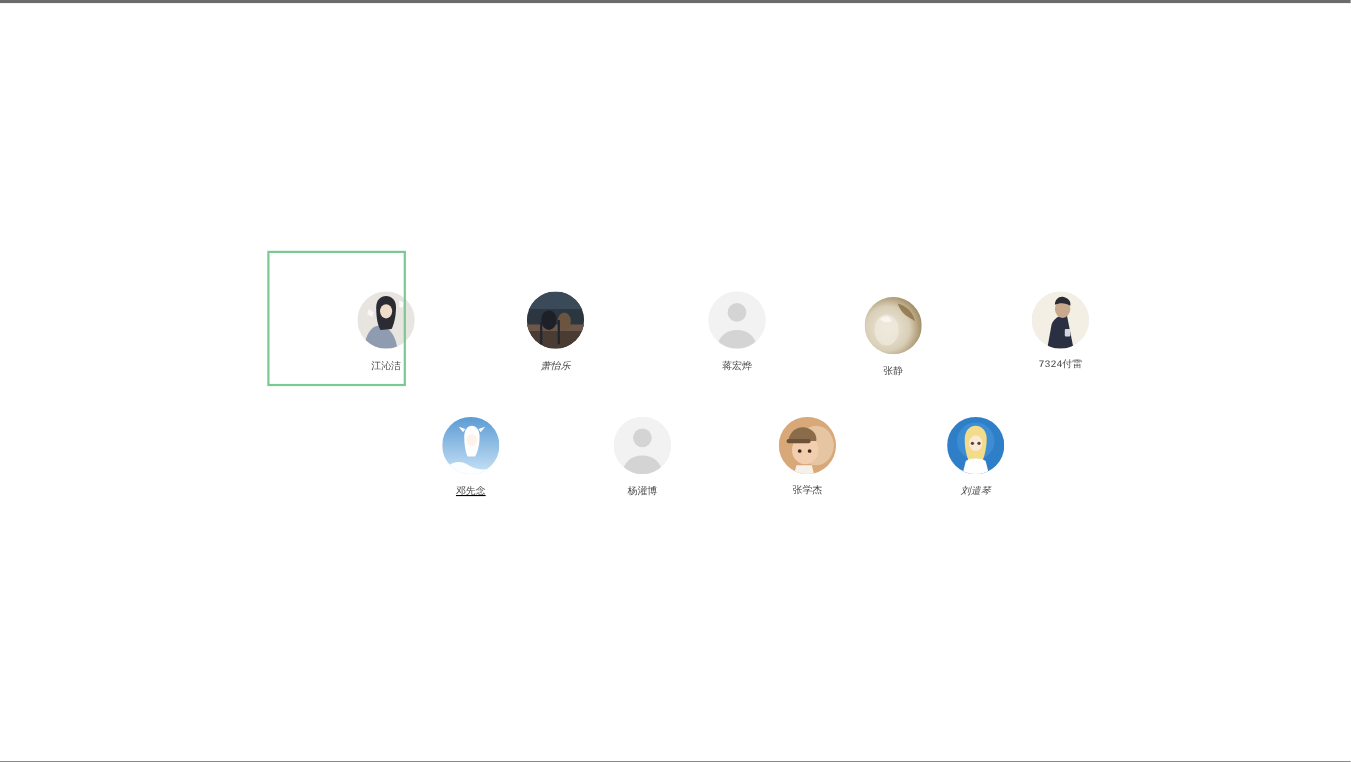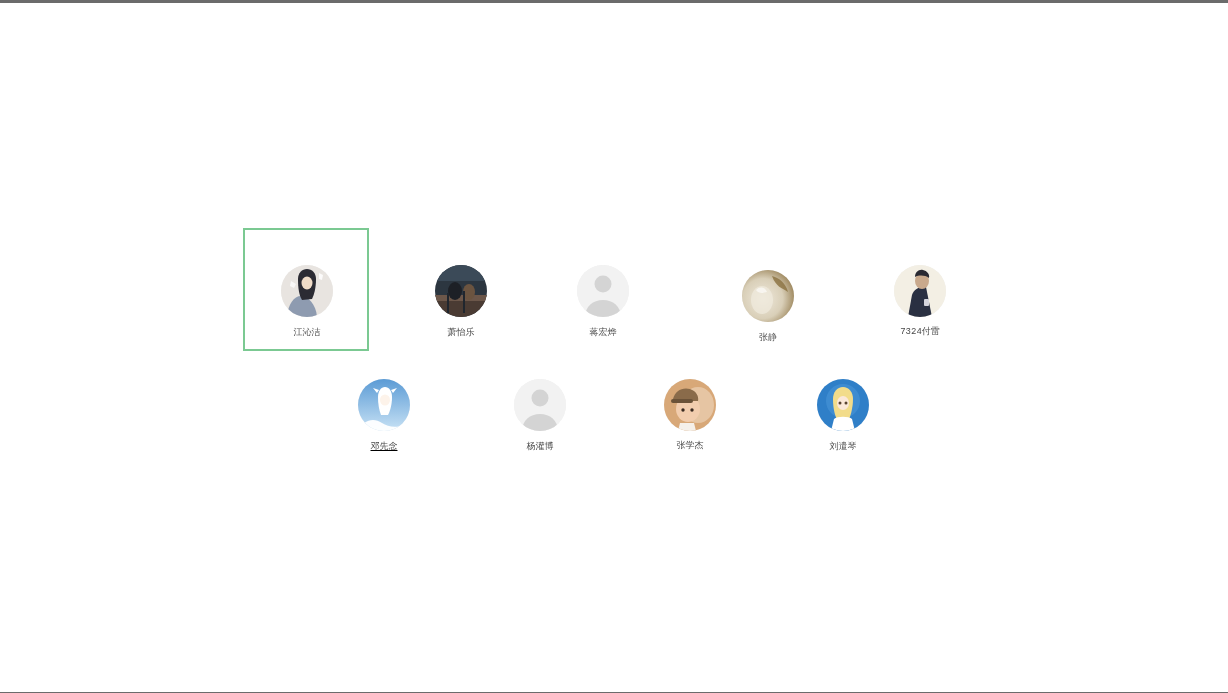--- a/index.html
+++ b/index.html
@@ -52,20 +52,21 @@
     height: 123px;
     border: 2px solid #7bc992;
     box-sizing: border-box;
     background: transparent;
     pointer-events: none;
   }
   .contact-item {
     position: absolute;
     width: 128px;
     text-align: center;
+    padding-left: 44px;
   }
   .avatar-wrap {
     width: 52px;
     height: 52px;
     margin: 0 auto;
     position: relative;
   }
   .avatar {
     width: 52px;
     height: 52px;
@@ -104,38 +105,38 @@
         <path d="M6 52c1-13 7-21 14-21s15 8 16 21z" fill="#8e9bb0"></path>
         <path d="M17 14c0-6 4-10 9-10s9 4 9 10c0 9-2 16-4 20l-10 1c-3-5-4-12-4-21z" fill="#2b2b33"></path>
         <ellipse cx="26" cy="18" rx="5.5" ry="6.5" fill="#f0dcc8"></ellipse>
         <path d="M38 8l4 2-1 5-3-1z" fill="#ffffff" opacity="0.85"></path>
         <path d="M10 16l5 3-2 4-4-2z" fill="#ffffff" opacity="0.7"></path>
       </svg>
           </div>
         </div>
         <div class="contact-name">江沁洁</div>
       </div>
-      <div class="contact-item" style="left: 154px; top: 40px;">
+      <div class="contact-item" style="left: 154px; top: 40px; font-style: italic;">
         <div class="avatar-wrap">
           <div class="avatar">
             <svg xmlns="http://www.w3.org/2000/svg" viewBox="0 0 52 52">
         <rect width="52" height="52" fill="#2c3640"></rect>
         <rect y="0" width="52" height="16" fill="#3b4a58"></rect>
         <rect y="30" width="52" height="22" fill="#4a3b33"></rect>
         <path d="M0 30h52v6H0z" fill="#7a6454" opacity="0.7"></path>
         <ellipse cx="20" cy="26" rx="7" ry="9" fill="#1d2026"></ellipse>
         <ellipse cx="34" cy="27" rx="6" ry="8" fill="#6b5440"></ellipse>
         <rect x="12" y="28" width="2" height="20" fill="#20262e"></rect>
         <rect x="28" y="26" width="2" height="22" fill="#20262e"></rect>
       </svg>
           </div>
         </div>
         <div class="contact-name">萧怡乐</div>
       </div>
-      <div class="contact-item" style="left: 296px; top: 40px;">
+      <div class="contact-item" style="left: 319px; top: 40px;">
         <div class="avatar-wrap">
           <div class="avatar">
             <svg xmlns="http://www.w3.org/2000/svg" viewBox="0 0 52 52">
         <rect width="52" height="52" fill="#f2f2f2"></rect>
         <circle cx="26" cy="19" r="8.5" fill="#d4d4d4"></circle>
         <path d="M8 52c0-10.5 8.1-17 18-17s18 6.5 18 17z" fill="#d4d4d4"></path>
       </svg>
           </div>
         </div>
         <div class="contact-name">蒋宏烨</div>
@@ -217,21 +218,21 @@
         <path d="M9 20c2-8 9-12 17-10 6 2 9 7 8 12H10z" fill="#8a6b4a"></path>
         <rect x="7" y="20" width="22" height="4" rx="2" fill="#6b5238"></rect>
         <circle cx="19" cy="31" r="1.7" fill="#3a2a20"></circle>
         <circle cx="28" cy="31" r="1.7" fill="#3a2a20"></circle>
         <path d="M16 44h14l2 8H14z" fill="#f5f0ea"></path>
       </svg>
           </div>
         </div>
         <div class="contact-name">张学杰</div>
       </div>
-      <div class="contact-item" style="left: 536px; top: 154px;">
+      <div class="contact-item" style="left: 536px; top: 154px; font-style: italic;">
         <div class="avatar-wrap">
           <div class="avatar">
             <svg xmlns="http://www.w3.org/2000/svg" viewBox="0 0 52 52">
         <rect width="52" height="52" fill="#2f7fc8"></rect>
         <circle cx="26" cy="22" r="17" fill="#4a97d8" opacity="0.55"></circle>
         <path d="M16 20c0-7 4-12 10-12s10 5 10 12c0 10-3 18-5 23H21c-3-6-5-13-5-23z" fill="#f2dc8a"></path>
         <ellipse cx="26" cy="24" rx="6" ry="7" fill="#fbe8d8"></ellipse>
         <circle cx="23" cy="24" r="1.5" fill="#5a4430"></circle>
         <circle cx="29" cy="24" r="1.5" fill="#5a4430"></circle>
         <path d="M17 40c3-3 15-3 18 0l3 12H14z" fill="#ffffff"></path>

